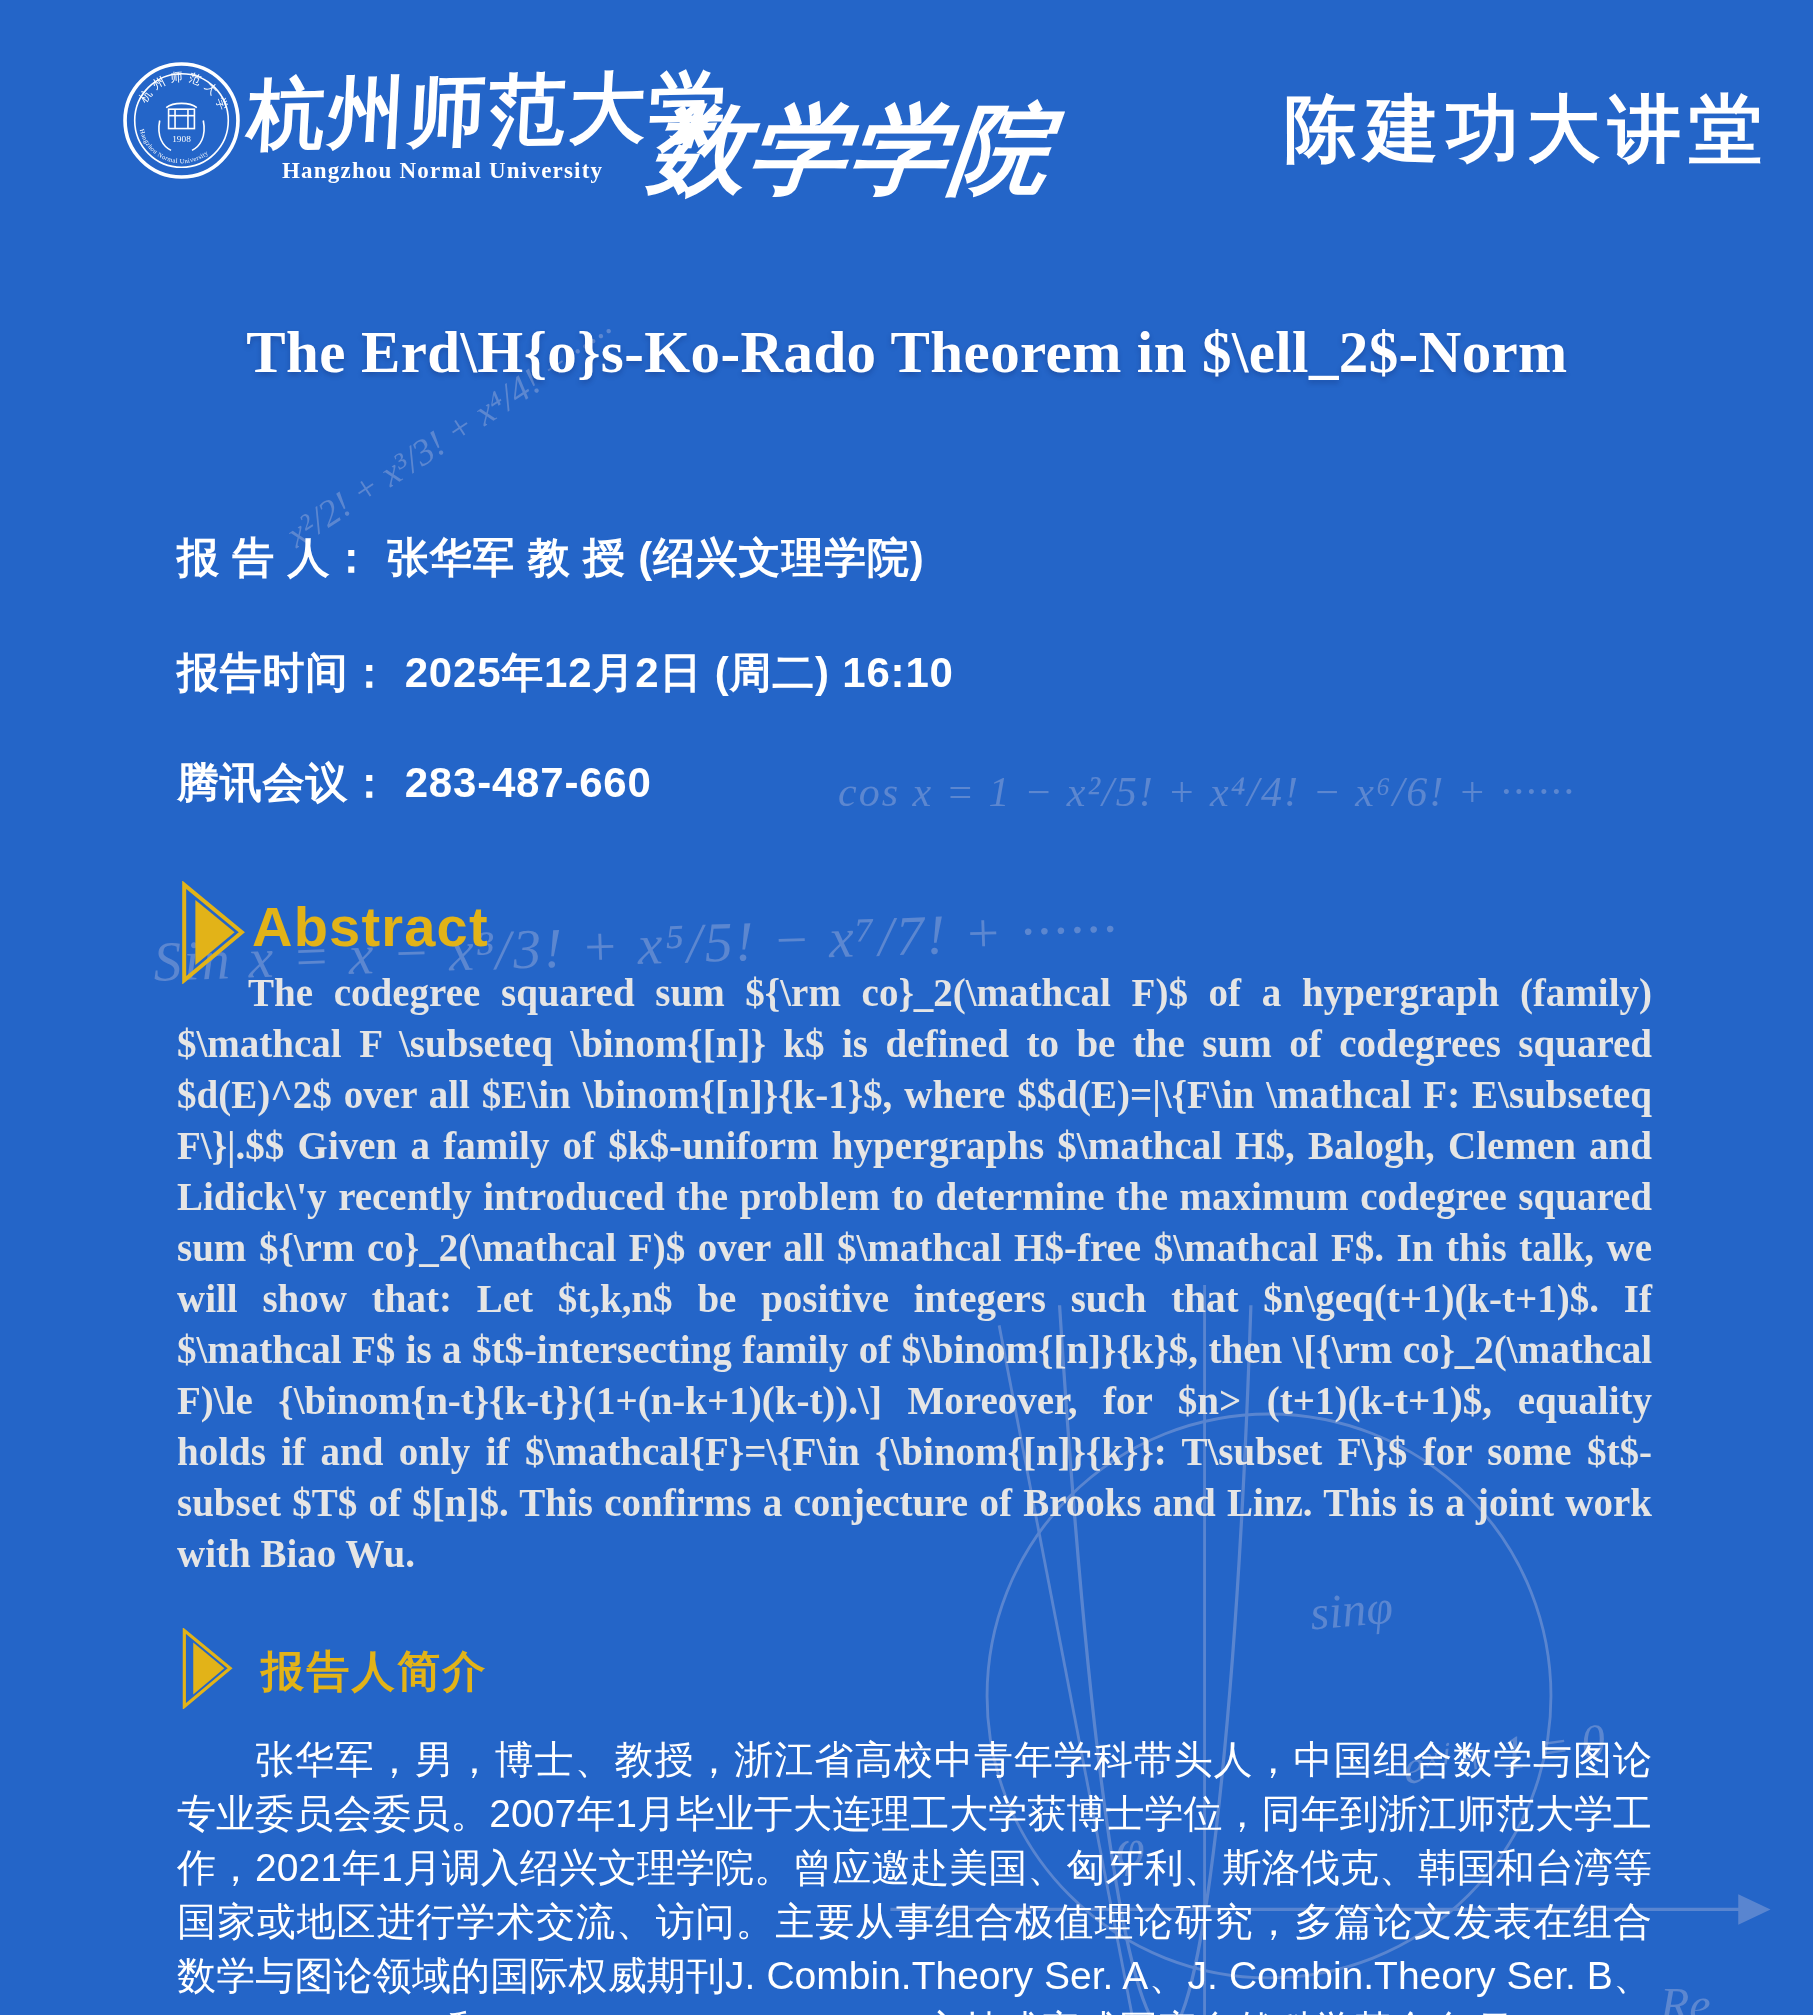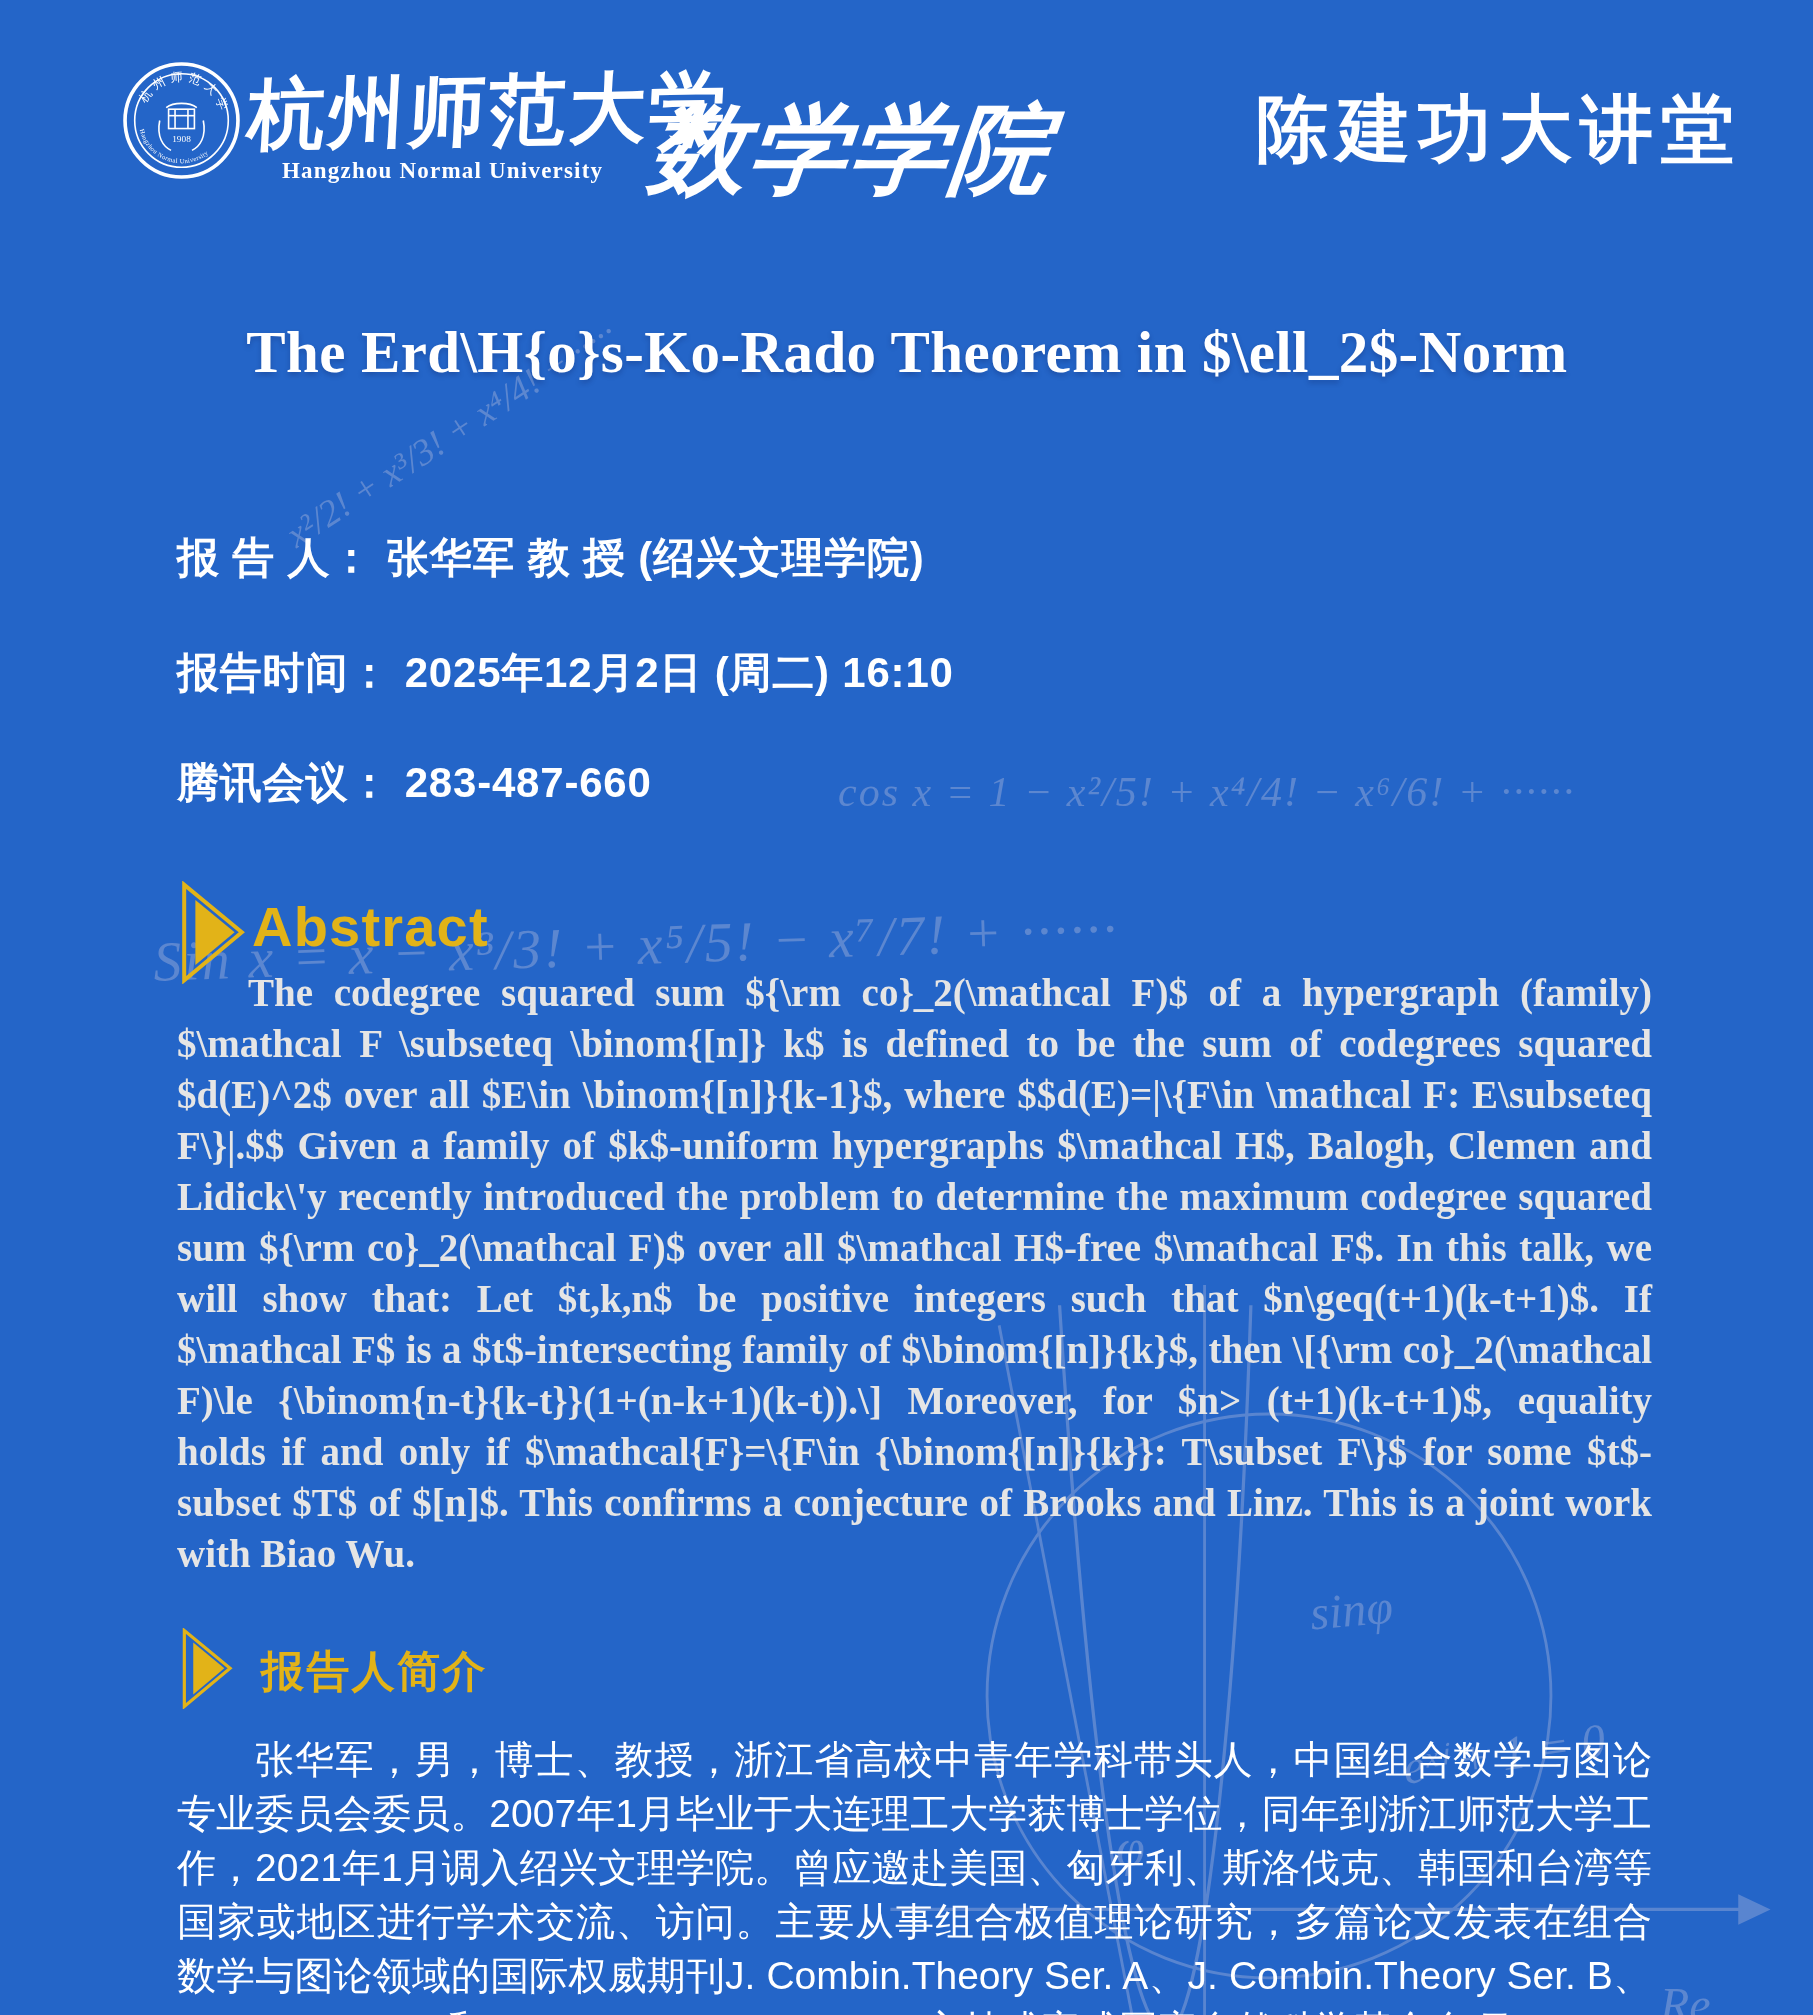--- a/index.html
+++ b/index.html
@@ -20,21 +20,21 @@
   .uni-en{
     left:282px;top:158px;font-size:23px;font-weight:700;color:#fff;
     font-family:"Liberation Serif",serif;letter-spacing:1.2px;white-space:nowrap;
   }
   .college-cn{
     left:649px;top:85px;font-size:98px;font-weight:700;color:#fff;
     font-family:"Liberation Serif",serif;font-style:italic;letter-spacing:2.4px;
     transform:skewX(-6deg);white-space:nowrap;
   }
   .lecture-series{
-    right:72px;top:81px;font-size:73px;font-weight:700;color:#fff;
+    right:44px;top:81px;font-size:73px;font-weight:700;color:#fff;
     font-family:Liberation Sans, sans-serif;letter-spacing:8px;white-space:nowrap;
   }
 
   
   .talk-title{
     left:0;right:0;top:318px;text-align:center;
     font-family:"Liberation Serif",serif;font-weight:700;
     font-size:59px;color:#fff;letter-spacing:0.4px;
     text-shadow:0 3.2px 5.6px rgba(10,25,80,.25);
     z-index:3;

